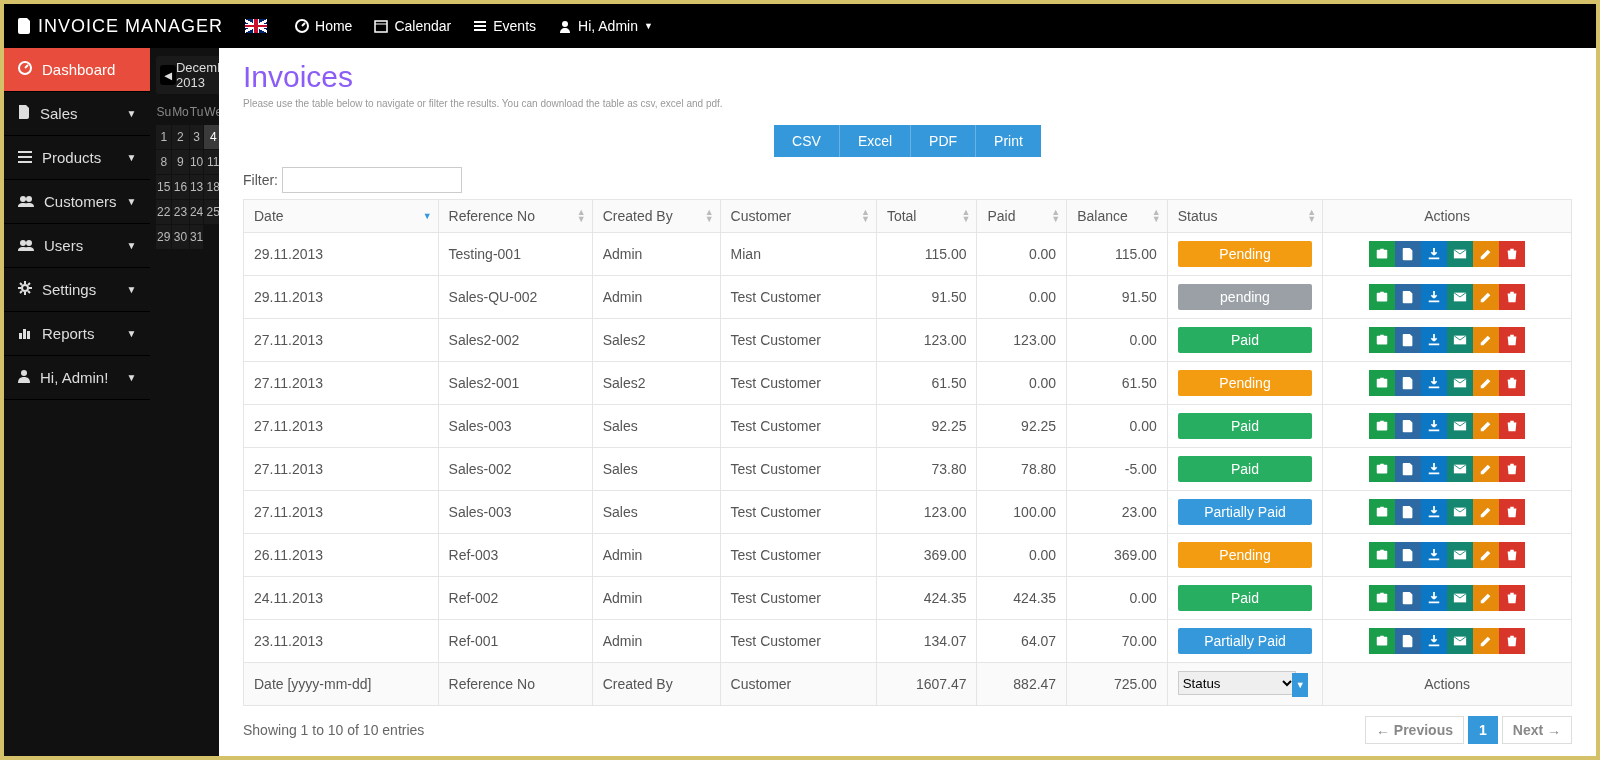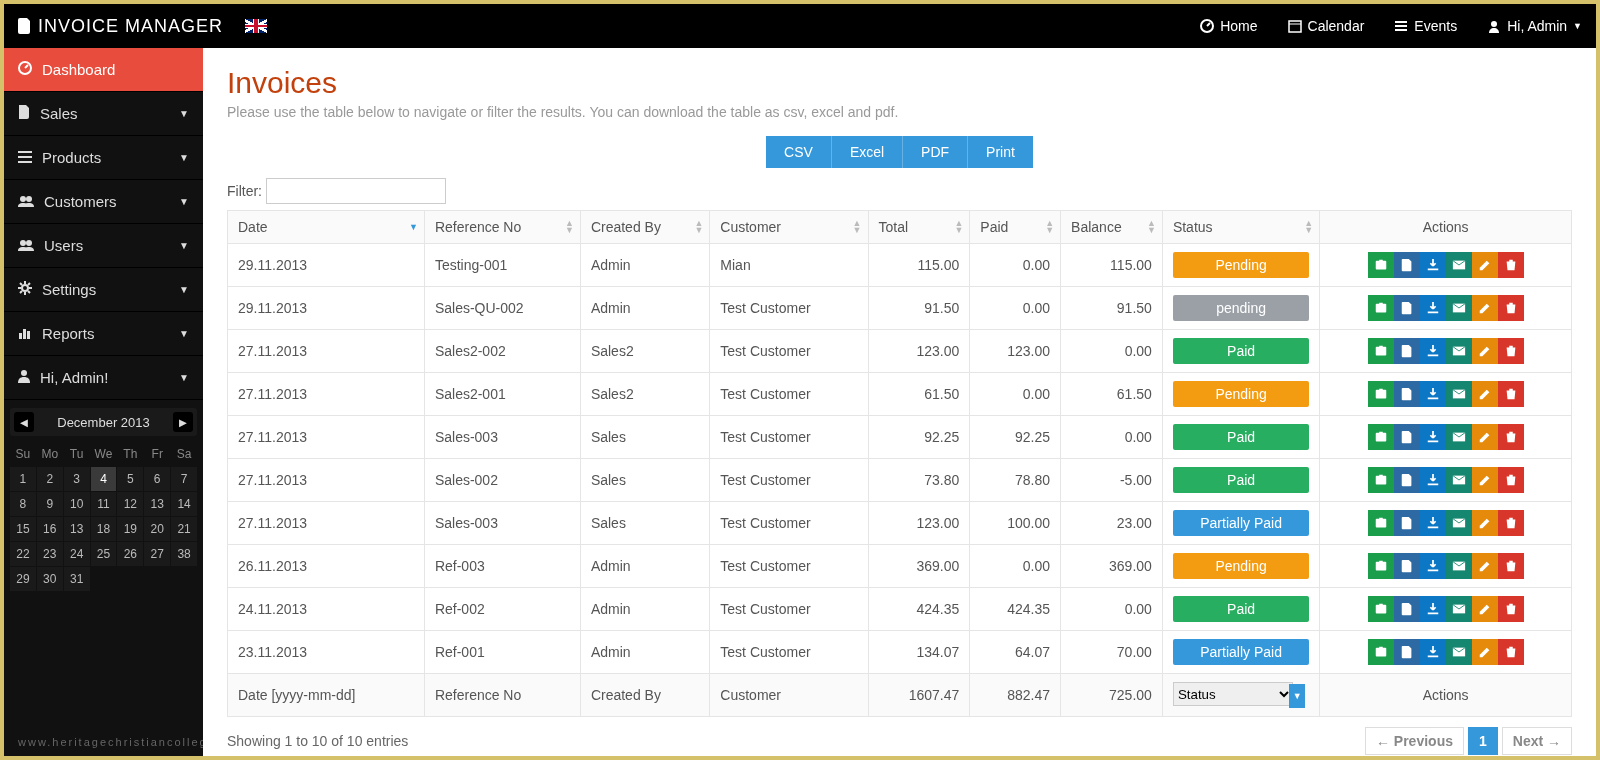--- a/index.html
+++ b/index.html
@@ -12,21 +12,20 @@
 .app { display: flex; flex-direction: column; height: 752px; }
 
 
 .topbar {
   background: #000;
   color: #fff;
   height: 44px;
   display: flex;
   align-items: center;
   padding: 0 14px;
-  justify-content: space-between;
 }
 .brand { font-size: 18px; font-weight: 300; letter-spacing: 1px; display: flex; align-items: center; }
 .brand svg { margin-right: 6px; }
 .flag {
   width: 22px; height: 14px; margin-left: 22px;
   background: linear-gradient(#012169,#012169);
   position: relative;
 }
 .flag::before, .flag::after {
   content: ""; position: absolute; inset: 0;
@@ -36,31 +35,31 @@
     linear-gradient(to bottom, transparent 38%, #fff 38%, #fff 62%, transparent 62%),
     linear-gradient(to right, transparent 38%, #fff 38%, #fff 62%, transparent 62%),
     linear-gradient(26deg, transparent 44%, #fff 44%, #fff 56%, transparent 56%),
     linear-gradient(-26deg, transparent 44%, #fff 44%, #fff 56%, transparent 56%);
 }
 .flag::after {
   background:
     linear-gradient(to bottom, transparent 42%, #c8102e 42%, #c8102e 58%, transparent 58%),
     linear-gradient(to right, transparent 42%, #c8102e 42%, #c8102e 58%, transparent 58%);
 }
-.topnav { display: flex; gap: 30px; align-items: center; }
+.topnav { display: flex; gap: 22px; align-items: center; padding-left: 28px; }
 .topnav .item { display: flex; align-items: center; gap: 6px; cursor: pointer; }
 
 
 .body { flex: 1; display: flex; overflow: hidden; }
 .sidebar {
-  width: 199px;
+  width: 215px;
   background: #111;
   color: #ddd;
   display: flex;
-  flex-direction: column;
+  flex-direction: row;
   justify-content: space-between;
 }
 .side-item {
   padding: 13px 14px;
   display: flex;
   align-items: center;
   gap: 10px;
   font-size: 15px;
   border-bottom: 1px solid #000;
   cursor: pointer;
@@ -84,22 +83,22 @@
 .cal-grid div {
   text-align: center; font-size: 12px; padding: 5px 0; color: #bbb;
   background: #1a1a1a;
 }
 .cal-grid .dow { background: transparent; color: #888; font-size: 12px; }
 .cal-grid .today { background: #3a3a3a; color: #fff; }
 .footer-note { color: #666; font-size: 11px; padding: 8px 14px; margin-top: auto; letter-spacing: 2px; }
 
 
 .main { flex: 1; padding: 12px 24px; overflow: auto; color: #555; background:#fff; }
-.page-title { font-size: 30px; font-weight: 300; color: #c2410c; margin-top: 6px; }
-.page-sub { color: #999; font-size: 14px; margin-top: 4px; }
+.page-title { font-size: 30px; font-weight: 300; color: #8b5cf6; }
+.page-sub { color: #999; font-size: 10px; margin-top: 4px; }
 
 .export-bar { display: flex; justify-content: center; margin: 16px 0 10px; }
 .export-bar button {
   background: #3498db; color: #fff; border: none;
   padding: 8px 18px; font-size: 14px; cursor: pointer;
 }
 .export-bar button + button { border-left: 1px solid rgba(255,255,255,.25); }
 
 .table-ctrl { display: flex; align-items: center; justify-content: space-between; margin-bottom: 6px; }
 .table-ctrl select {

